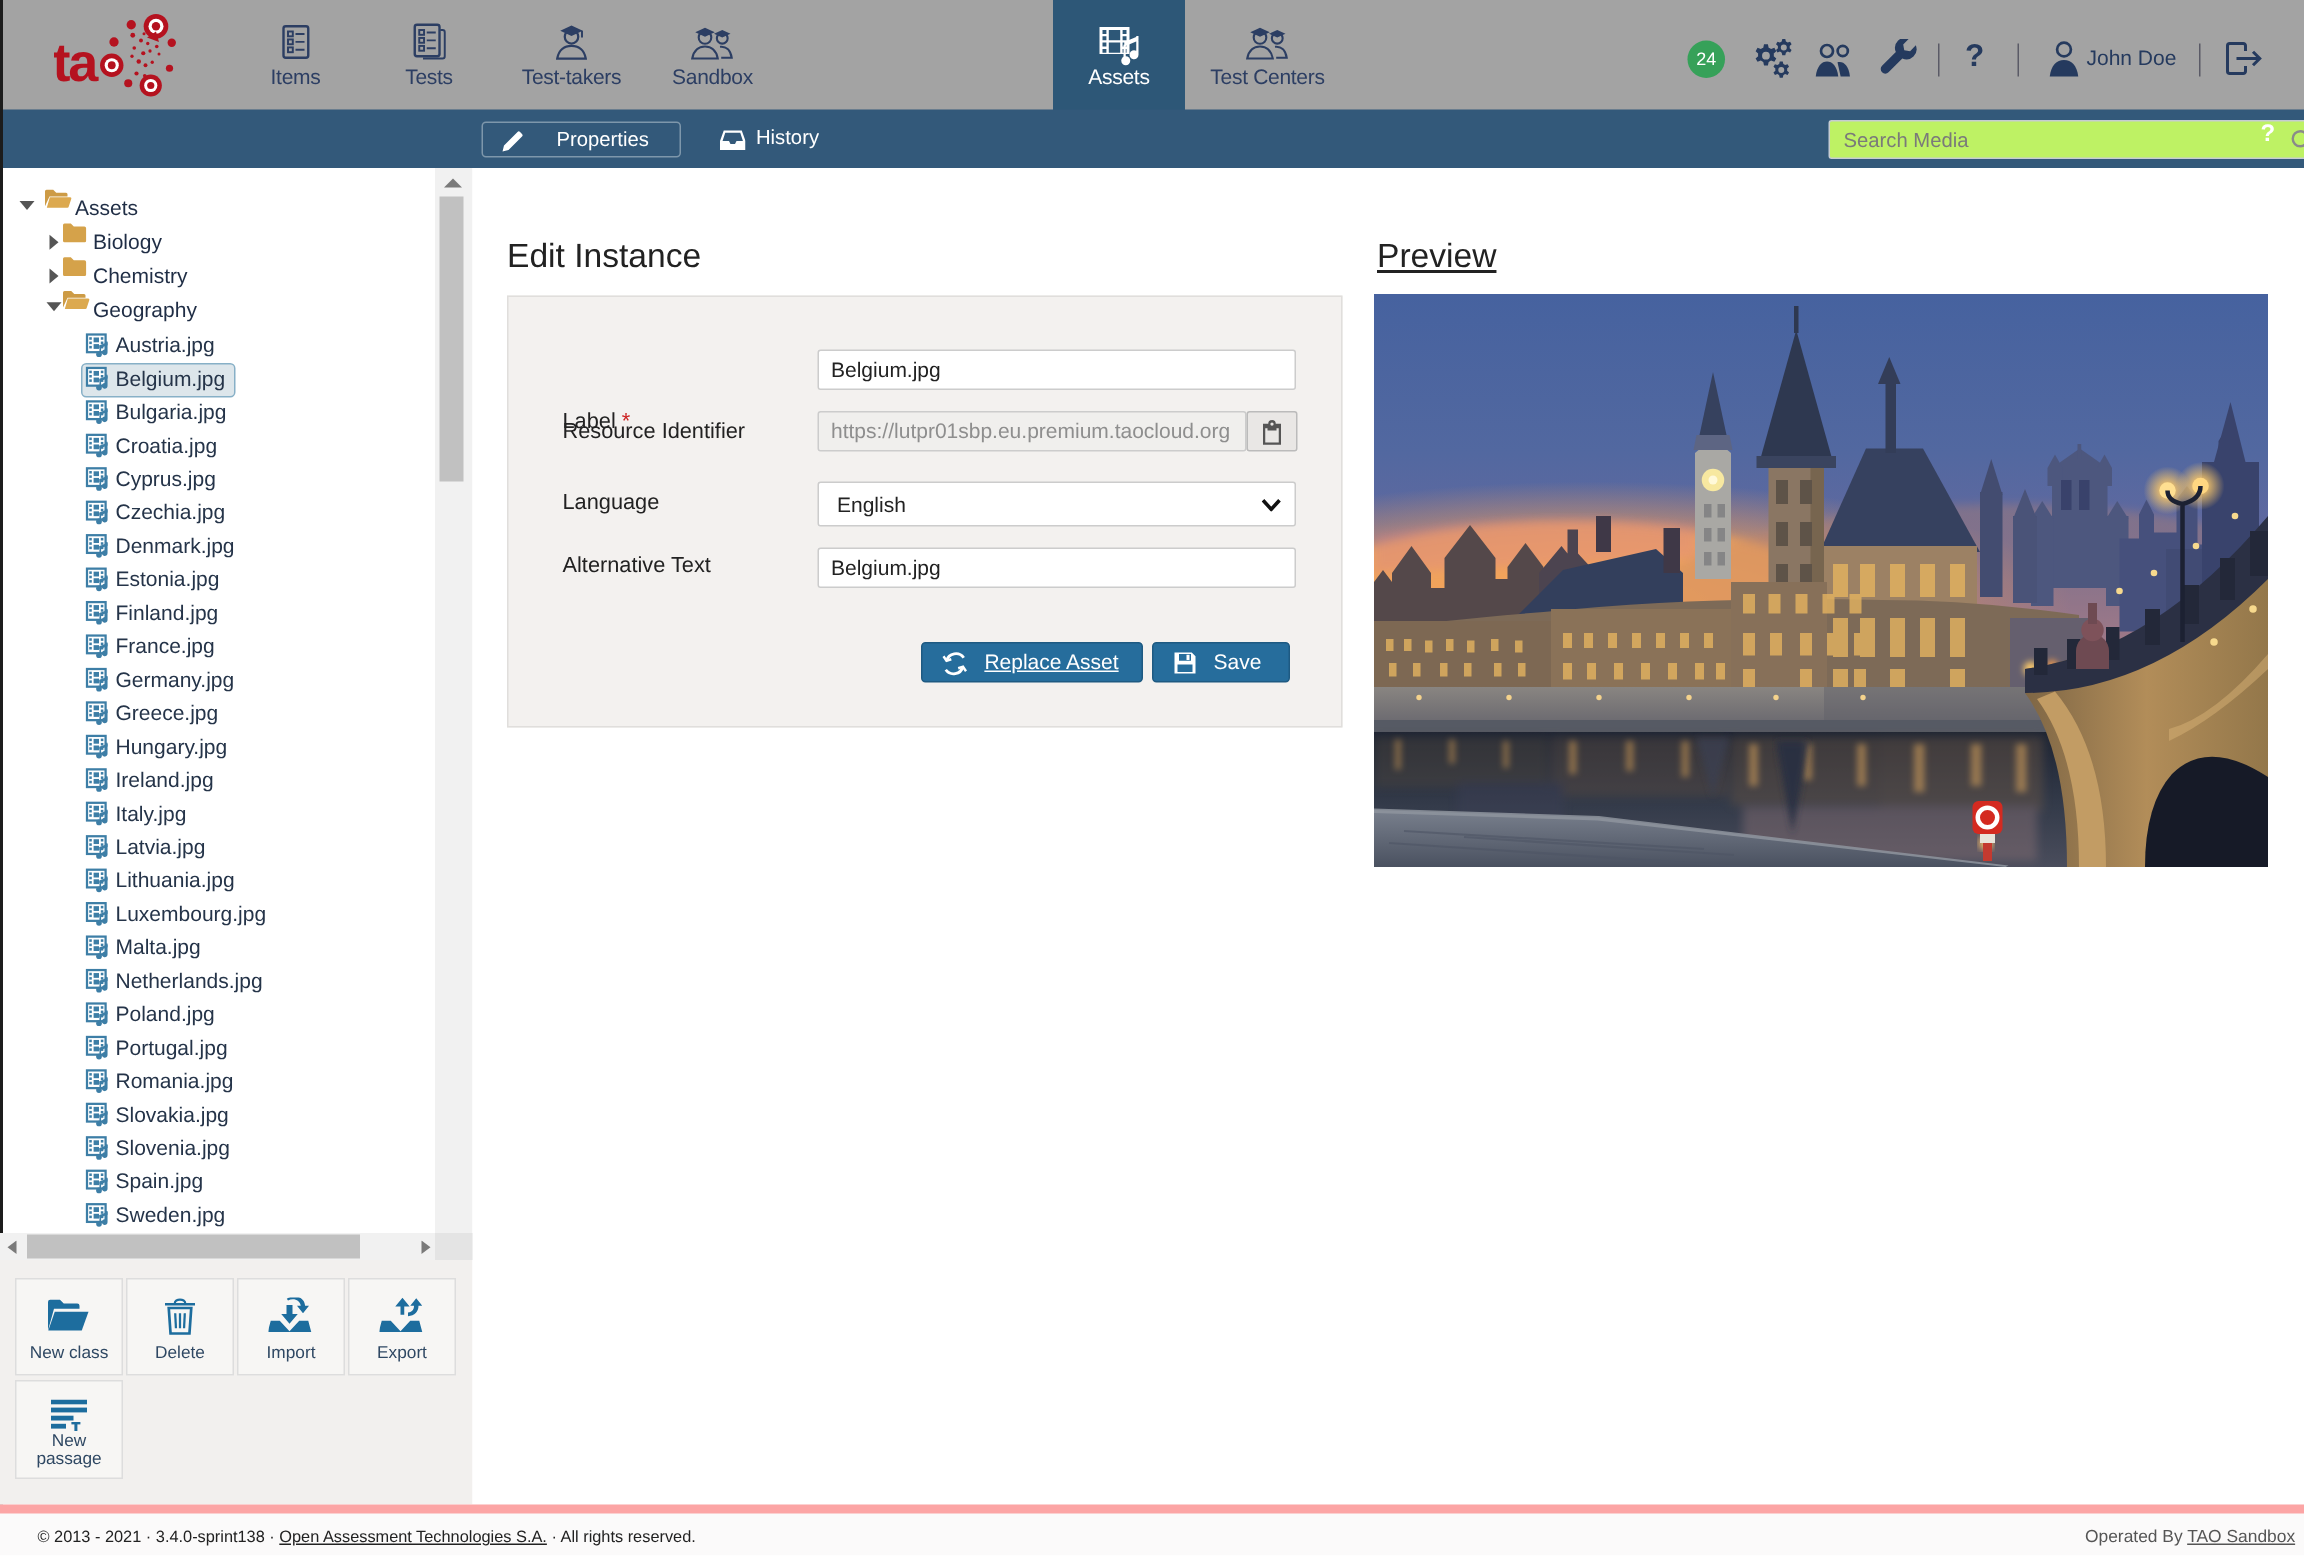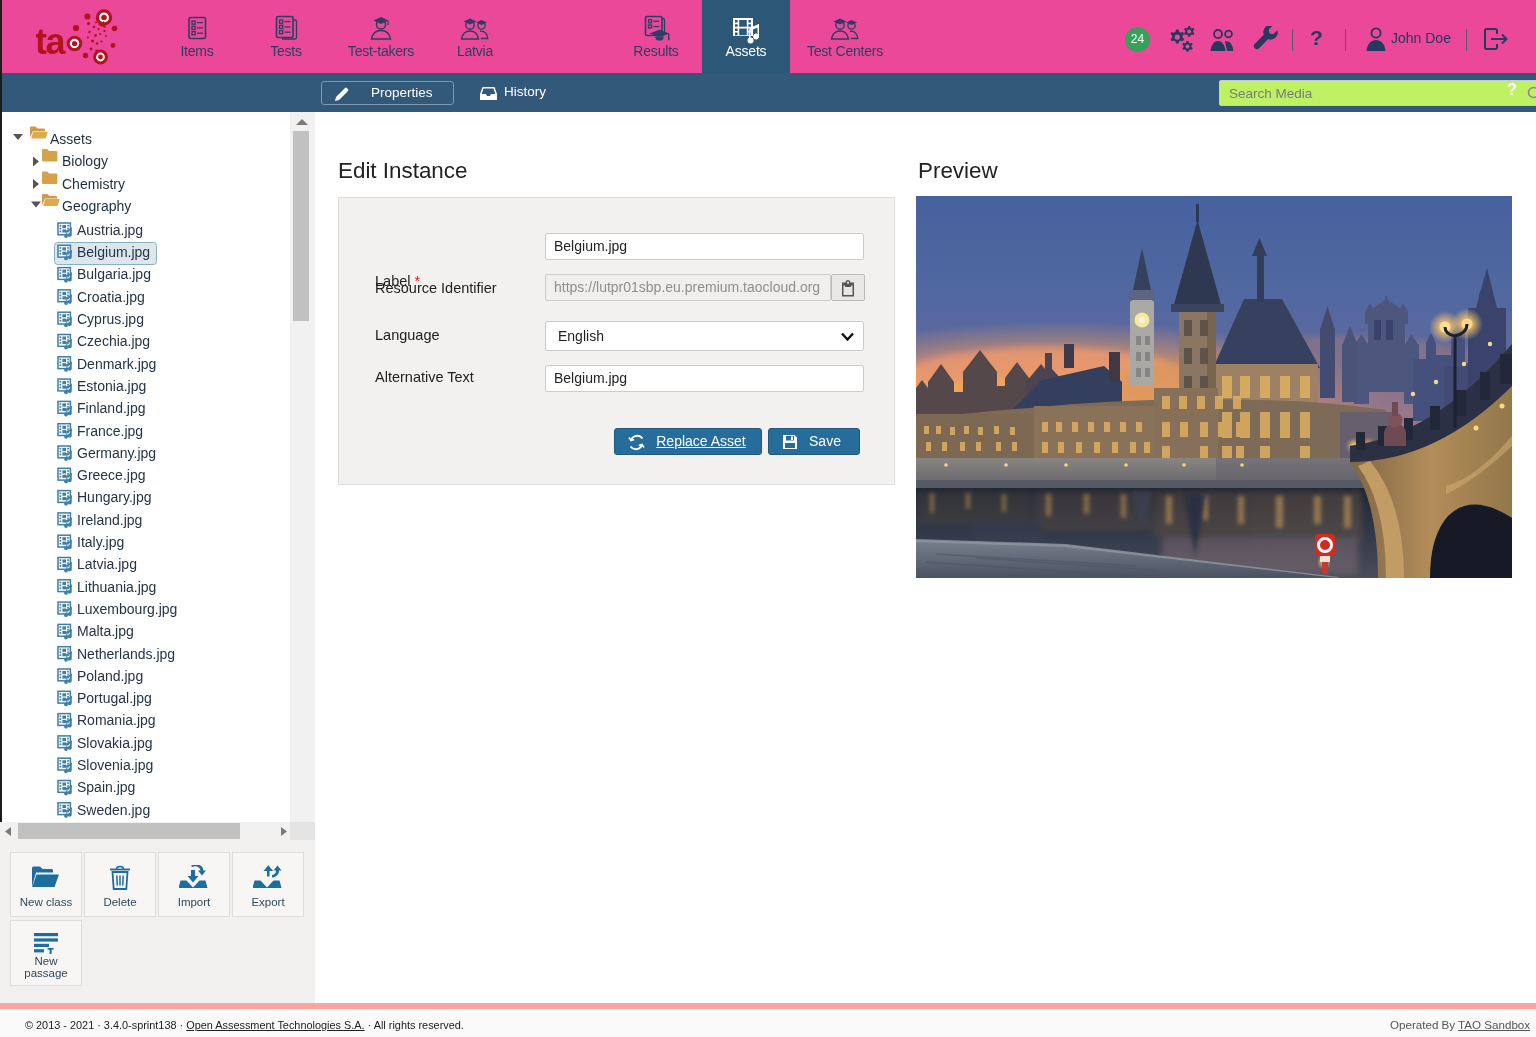--- a/index.html
+++ b/index.html
@@ -1,21 +1,21 @@
 <!DOCTYPE html>
 <html><head>
 <meta charset="utf-8">
 <style>
 * { margin:0; padding:0; box-sizing:border-box; }
 html,body { width:1536px; height:1037px; overflow:hidden; }
 body { font-family:"Liberation Sans", sans-serif; background:#fff; position:relative; }
 .abs { position:absolute; }
 
 
-#topnav { position:absolute; left:0; top:0; width:1536px; height:83px; background:#ec4899; }
+#topnav { position:absolute; left:0; top:0; width:1536px; height:83px; background:#a3a3a3; }
 .navitem { position:absolute; top:0; height:73px; text-align:center; color:#2c3e63; }
 .navitem .nicon { position:absolute; top:15px; left:50%; transform:translateX(-50%); }
 .navitem .nlabel { position:absolute; top:43px; width:100%; left:0; font-size:14px; color:#2c3e63; letter-spacing:-0.2px; }
 .navitem.active { background:#2d5777; height:74px; }
 .navitem.active .nlabel { color:#fff; }
 
 
 #actionbar { position:absolute; left:0; top:73px; width:1536px; height:39px; background:#33597a; }
 #propbtn { position:absolute; left:321px; top:8px; width:133px; height:24px; border:1px solid #7e97ab; border-radius:3px; color:#fff; font-size:13.5px; line-height:22px; }
 #histbtn { position:absolute; left:468px; top:8px; width:110px; height:24px; color:#fff; font-size:13.5px; line-height:22px; }
@@ -128,38 +128,21 @@
       <span class="nicon"><svg width="34" height="26" viewBox="0 0 34 26">
           <g fill="none" stroke="#2c3e63" stroke-width="1.4">
             <circle cx="12" cy="10" r="4.2"></circle>
             <path d="M3.5 24 c1 -5.5 4.5 -8 8.5 -8 c4 0 7.5 2.5 8.5 8 z"></path>
             <circle cx="23.5" cy="10.5" r="3.6"></circle>
             <path d="M22 16.2 c4 -.5 7 2 7.8 7.3 h-7"></path>
           </g>
           <path d="M5.5 6.5 L12 3.5 L18.5 6.5 L12 9.5 z" fill="#2c3e63"></path>
           <path d="M18 7.5 L23.5 5 L29 7.5 L23.5 10 z" fill="#2c3e63"></path>
         </svg></span>
-      <span class="nlabel">Latvia</span>
-    </div>
-  <div class="navitem" style="left:612px;width:88px;">
-      <span class="nicon"><svg width="30" height="26" viewBox="0 0 30 26" fill="none" stroke="#2c3e63" stroke-width="1.6">
-          <path d="M21.3 3.5 h.7 a1.5 1.5 0 0 1 1.5 1.5 v13" stroke-width="1.3"></path>
-          <rect x="4.5" y="1.5" width="16.5" height="19" rx="1.5"></rect>
-          <rect x="7.5" y="4.8" width="3" height="3" stroke-width="1.3"></rect>
-          <line x1="12.3" y1="6.3" x2="18.3" y2="6.3" stroke-width="1.3"></line>
-          <rect x="7.5" y="10" width="3" height="3" stroke-width="1.3"></rect>
-          <line x1="12.3" y1="11.5" x2="18.3" y2="11.5" stroke-width="1.3"></line>
-          <g fill="#2c3e63" stroke="none">
-            <path d="M8.5 18.5 L18.5 14.8 L28.5 18.5 L18.5 22.2 z"></path>
-            <path d="M14.5 21 v2.2 c0 1.4 1.8 2.3 4 2.3 c2.2 0 4 -.9 4 -2.3 V21 l-4 1.5 z"></path>
-            <rect x="27" y="18.8" width="1.4" height="5"></rect>
-            <circle cx="27.7" cy="24.3" r="1"></circle>
-          </g>
-        </svg></span>
-      <span class="nlabel">Results</span>
+      <span class="nlabel">Sandbox</span>
     </div>
   <div class="navitem active" style="left:702px;width:88px;">
       <span class="nicon"><svg width="32" height="30" viewBox="0 0 32 30">
           <g fill="#fff">
             <path d="M3 3 h20 v18 h-20 z M5 5 v2.6 h2.6 v-2.6 z M5 9.2 v2.6 h2.6 v-2.6 z M5 13.4 v2.6 h2.6 v-2.6 z M5 17.6 v2.6 h2.6 v-2.6 z M18.4 5 v2.6 h2.6 v-2.6 z M18.4 9.2 v2.6 h2.6 v-2.6 z M18.4 13.4 v2.6 h2.6 v-2.6 z M18.4 17.6 v2.6 h2.6 v-2.6 z M9.2 5 v6.8 h7.6 v-6.8 z M9.2 13.4 v6.8 h7.6 v-6.8 z" fill-rule="evenodd"></path>
             <path d="M27.5 9 l1.5 0 l0 12.5 a3 3 0 1 1 -1.5 -2.6 z M19.5 13 l9.5 -4 l0 3 l-9.5 4 z"></path>
             <circle cx="20.5" cy="25.5" r="3"></circle>
             <rect x="19" y="14.8" width="1.5" height="9.5"></rect>
           </g>
         </svg></span>
@@ -397,21 +380,21 @@
           <rect x="1" y="16.2" width="10" height="3.2"></rect>
           <rect x="16.6" y="15" width="2" height="6"></rect>
           <rect x="14.6" y="15" width="6" height="1.6"></rect>
         </svg></span>
     <span class="albl" style="bottom:6px;">New<br>passage</span>
   </div>
 </div>
 
 <div id="main">
   <h1 class="sec abs" style="left:23px; top:46px;">Edit Instance</h1>
-  <h1 class="sec abs" style="left:603px; top:46px;">Preview</h1>
+  <h1 class="sec abs" style="left:603px; top:46px;text-decoration:underline;">Preview</h1>
   <div id="formpanel">
     <div class="flabel" style="top:39px;margin-top:36px;">Label <span style="color:#c22;">*</span></div>
     <div class="flabel" style="top:82px;">Resource Identifier</div>
     <div class="flabel" style="top:129px;text-align:right;">Language</div>
     <div class="flabel" style="top:171px;">Alternative Text</div>
     <div class="finput" style="top:35px;">Belgium.jpg</div>
     <div class="finput" style="top:76px; width:286px; background:#f0efed; color:#8e8e8e; overflow:hidden; white-space:nowrap;">https://lutpr01sbp.eu.premium.taocloud.org</div>
     <div class="abs" style="left:492px; top:76px; width:34px; height:27px; background:#e9e7e5; border:1px solid #bbb; border-radius:2px;">
       <svg class="abs" style="left:9px; top:5px;" width="14" height="17" viewBox="0 0 14 17" fill="#555">
           <path d="M1 2.5 h3.5 a2.5 2.5 0 0 1 5 0 H13 v14 H1 z M7 1.6 a1.1 1.1 0 1 0 0 2.2 a1.1 1.1 0 0 0 0 -2.2 z M2.5 5.5 v9.5 h9 V5.5 h-1.5 v1.5 h-6 V5.5 z" fill-rule="evenodd"></path>

